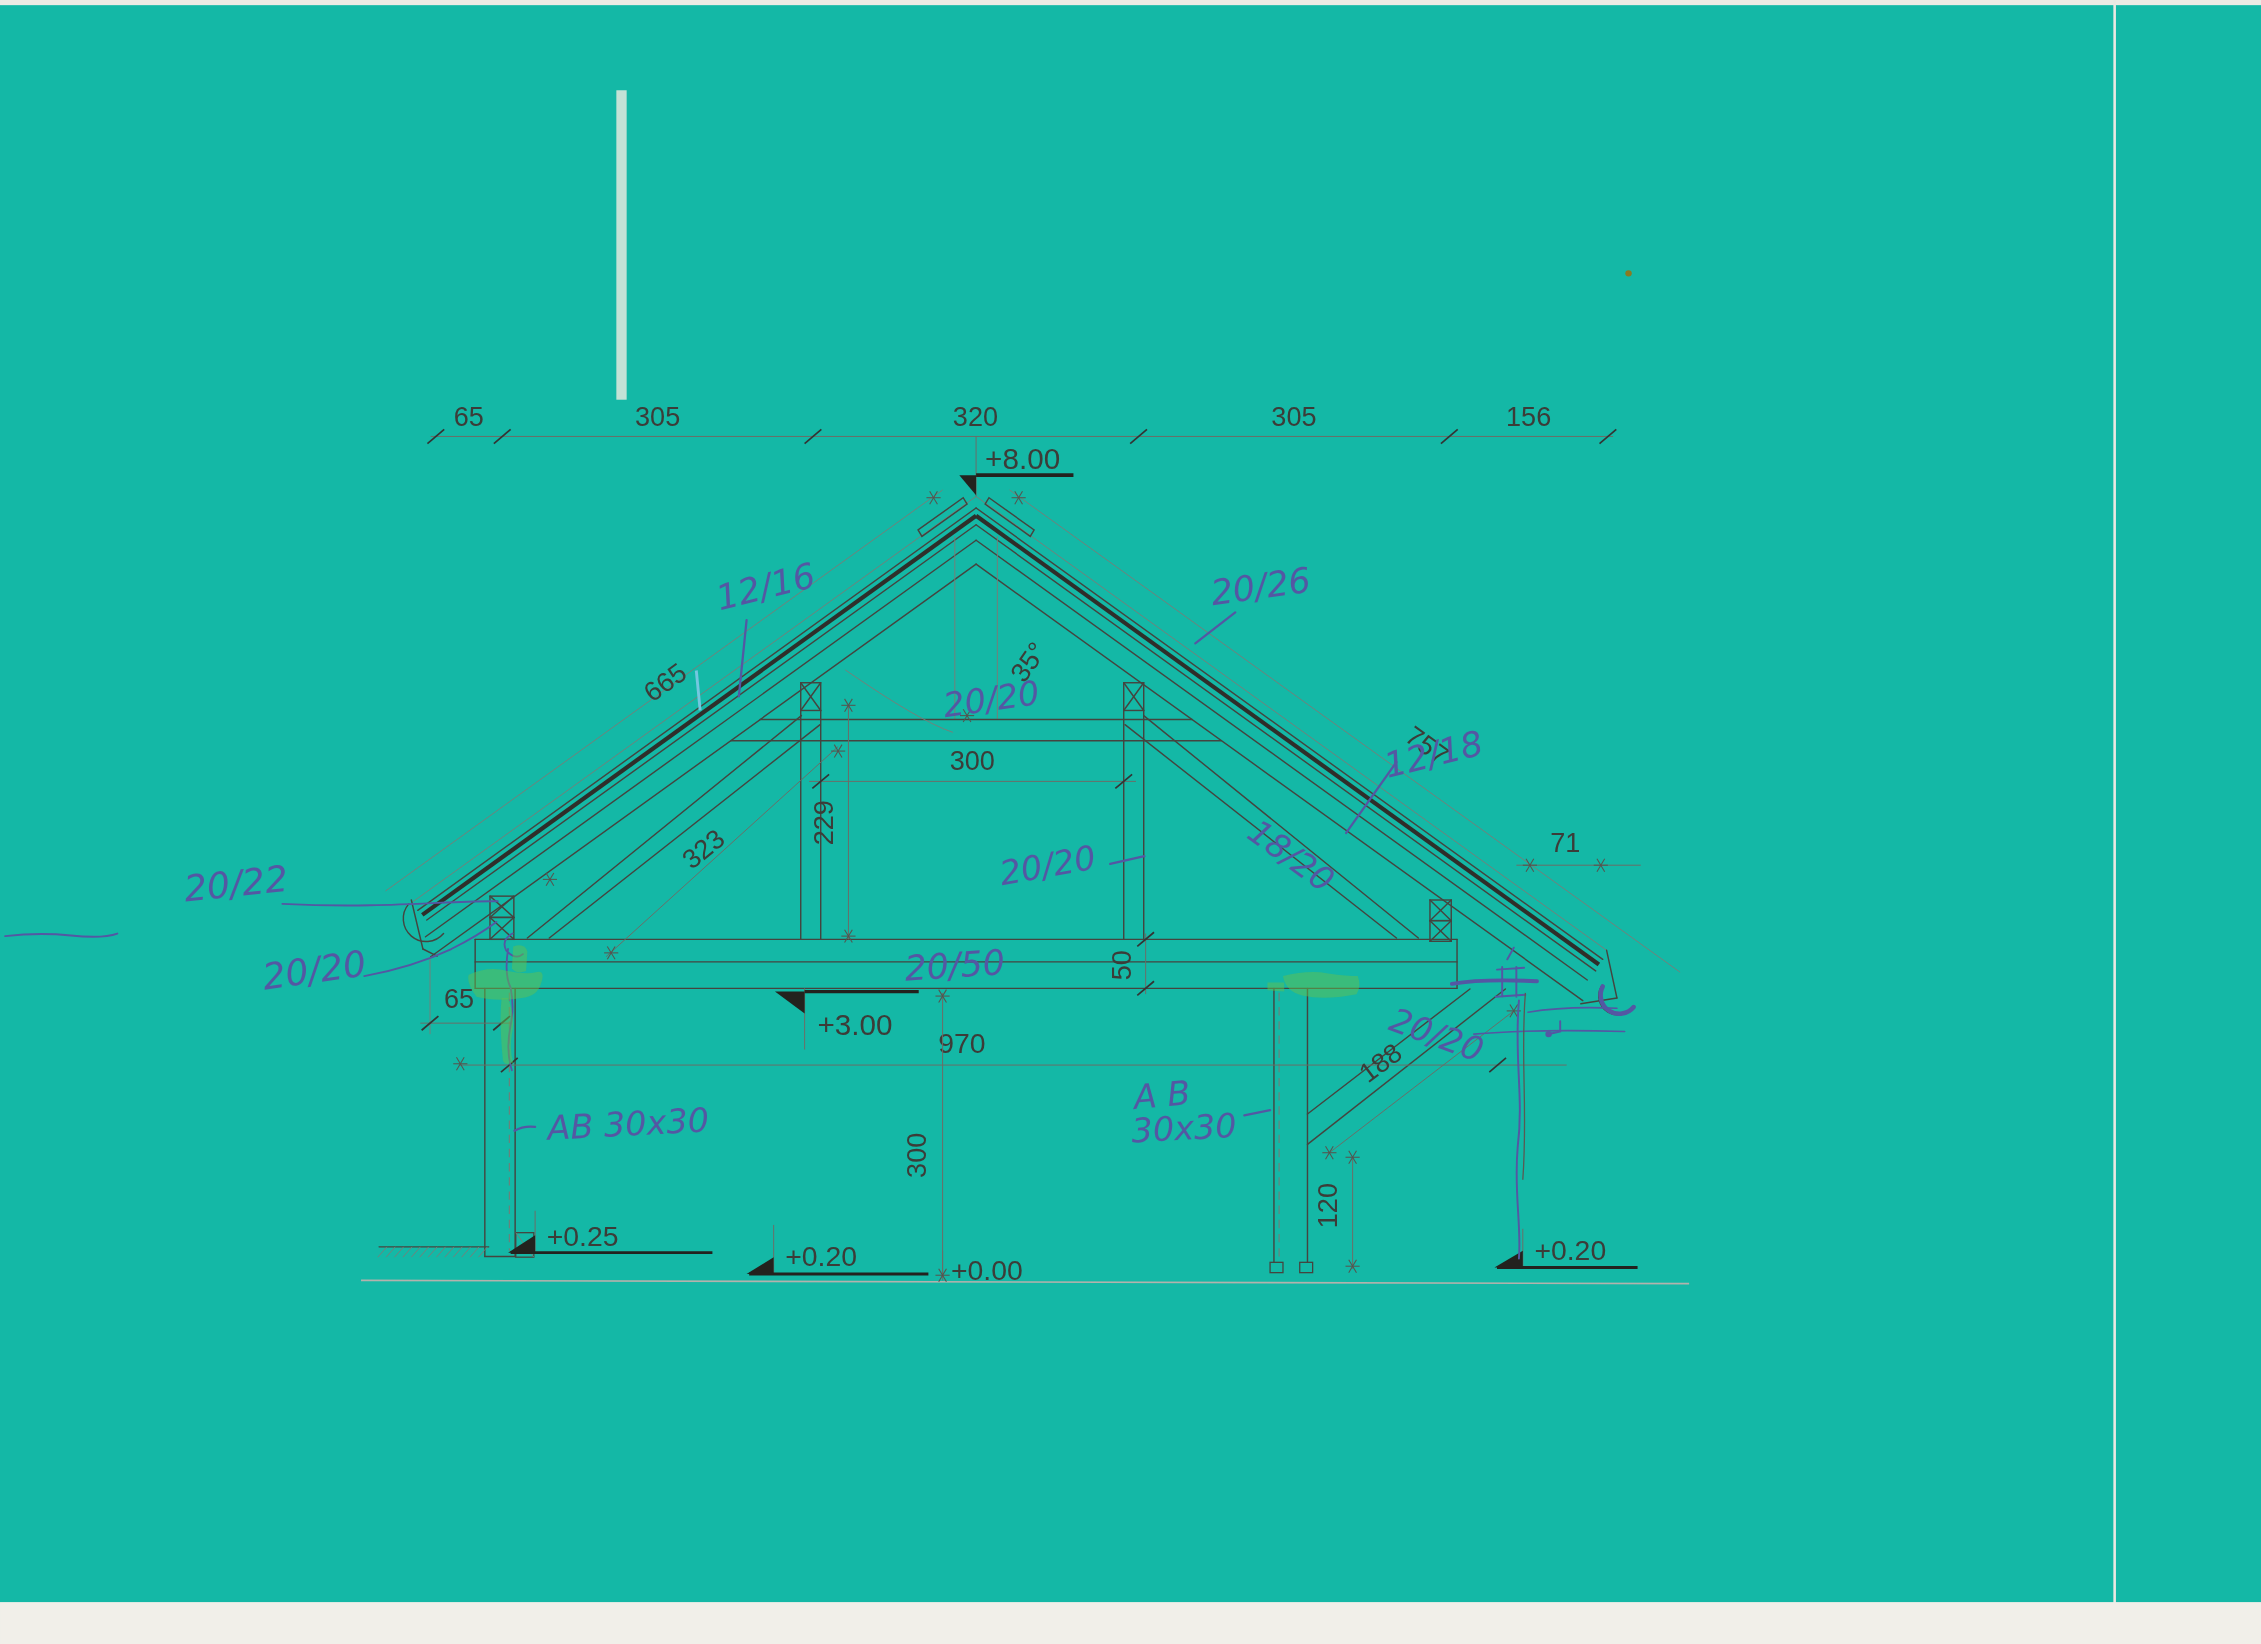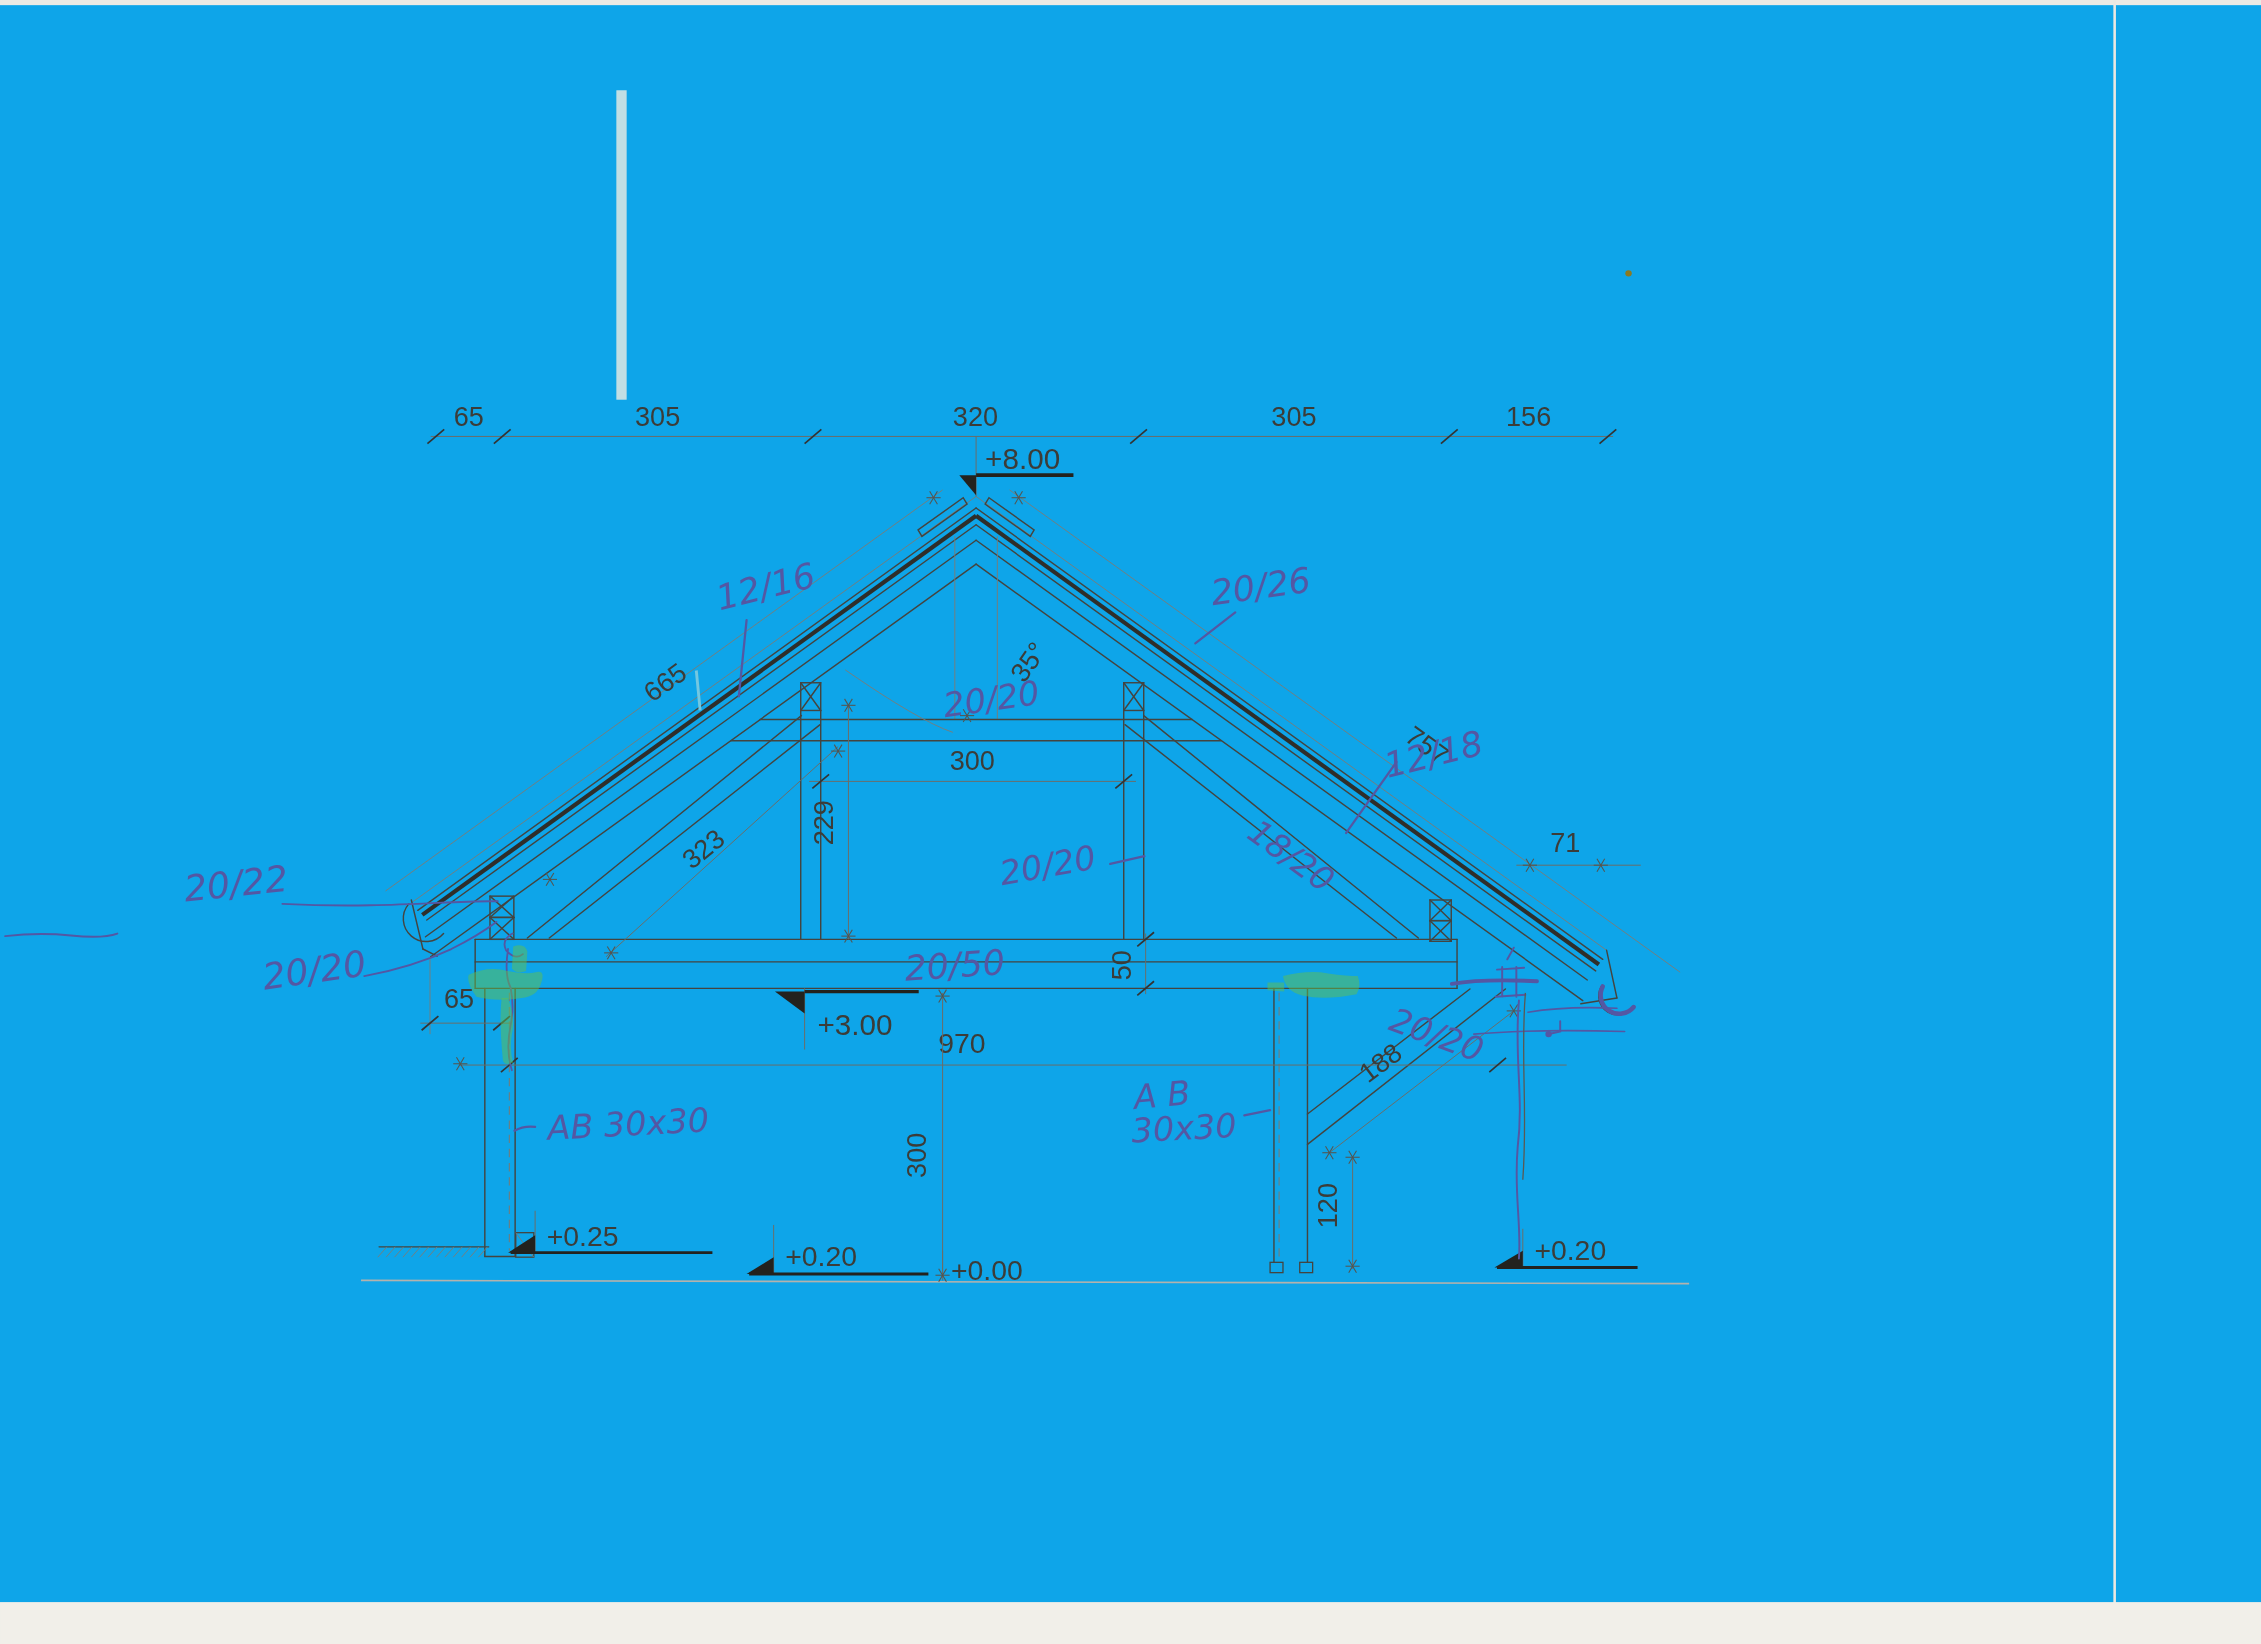--- a/index.html
+++ b/index.html
@@ -1,16 +1,16 @@
 <!DOCTYPE html>
 <html style="font-size:10.3px"><head>
 <meta charset="utf-8">
 <style>
   html,body{margin:0;padding:0;background:#e8e6e0;}
-  .page{position:relative;width:2261px;height:1644px;background:#0ea5e9;overflow:hidden;}
+  .page{position:relative;width:2261px;height:1644px;background:#14b8a6;overflow:hidden;}
   svg{position:absolute;left:0;top:0;}
   text{user-select:none;}
   .print{font-family:"Liberation Sans",sans-serif;fill:#3c3c38;}
   .hand{font-family:"DejaVu Sans",sans-serif;font-style:italic;fill:#5457a3;}
   .mid{text-anchor:middle;}
   .pencil{stroke:#45443f;stroke-width:2.2;fill:none;stroke-linecap:round;}
   .thin{stroke:#7c7b75;stroke-width:1.4;fill:none;}
   .thick{stroke:#2f2e2a;stroke-width:6.5;fill:none;}
   .dimline{stroke:#6d6c66;stroke-width:1.5;fill:none;}
   .tick{stroke:#333;stroke-width:2.6;}

